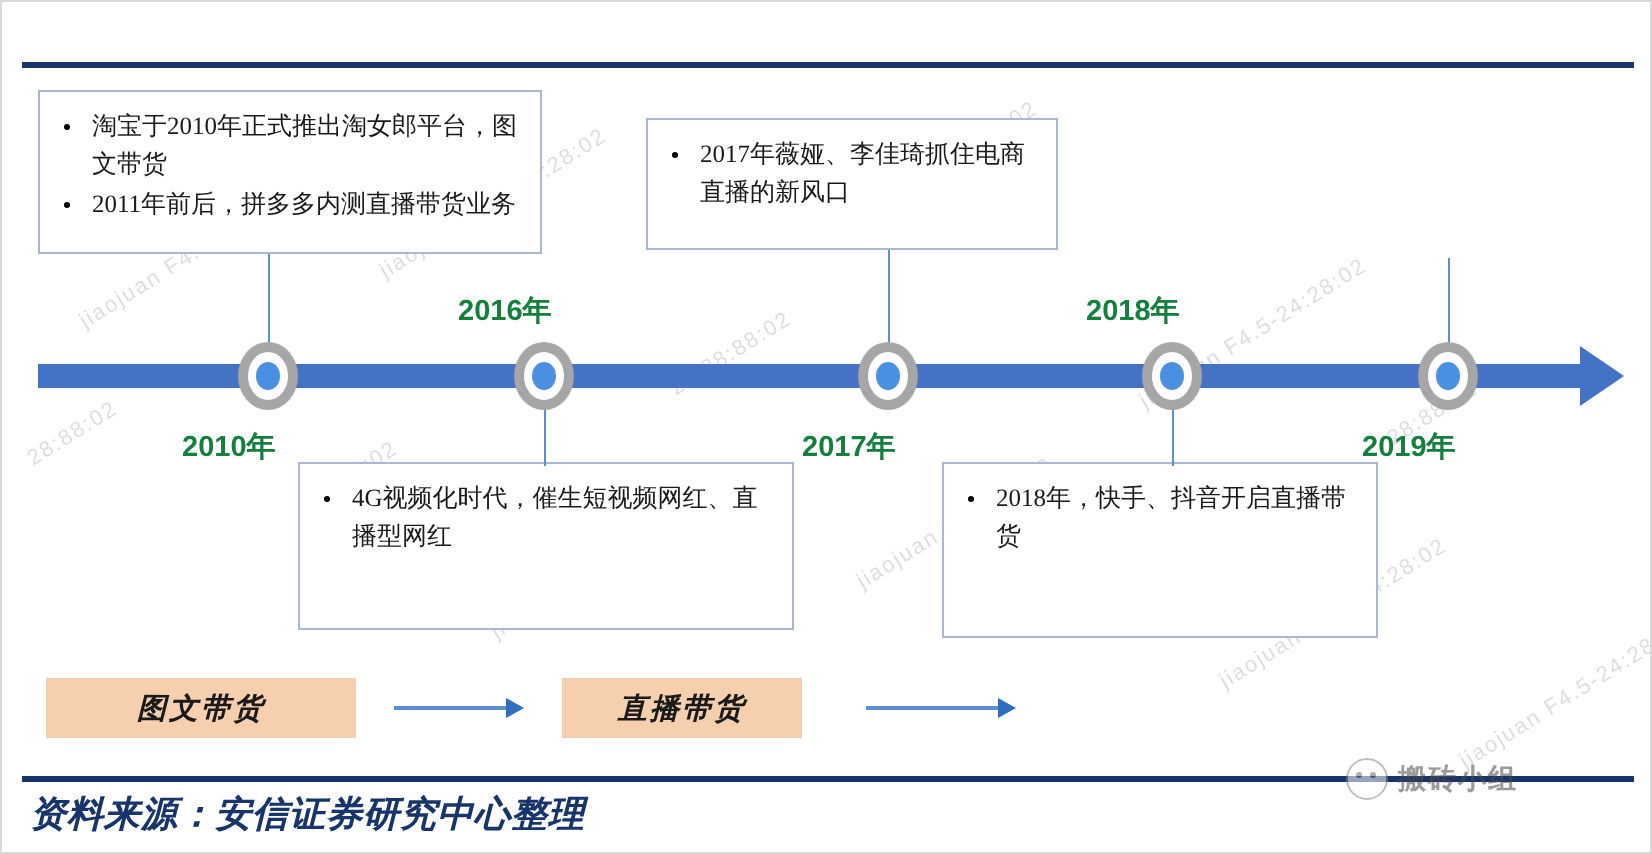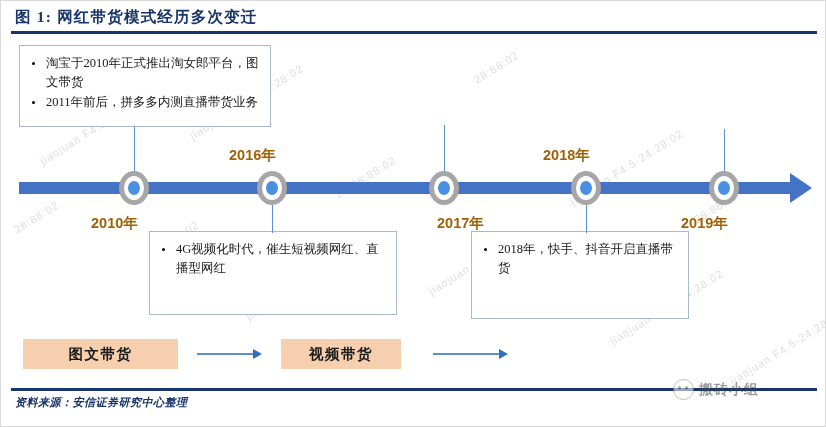--- a/index.html
+++ b/index.html
@@ -131,21 +131,21 @@
     width: 12px;
     height: 14px;
     border-radius: 50%;
     background: #4a90e2;
   }
   .yr-label {
     position: absolute;
     font-family: "Liberation Sans", "DejaVu Sans", sans-serif;
     font-size: 14.5px;
     font-weight: bold;
-    color: #a16207;
+    color: #15803d;
     white-space: nowrap;
   }
   .connector {
     position: absolute;
     width: 1px;
     background: #5b8fd0;
   }
 
   
   .flow-box {
@@ -153,20 +153,21 @@
     background: #f6cfaf;
     box-sizing: border-box;
     display: flex;
     align-items: center;
     justify-content: center;
     font-family: "Liberation Serif", "DejaVu Serif", serif;
     font-size: 14.5px;
     font-weight: bold;
     color: #1a1a1a;
     letter-spacing: 1.5px;
+    font-style: italic;
   }
   .flow-arrow-line {
     position: absolute;
     height: 1.5px;
     background: #5b8fd0;
   }
   .flow-arrow-head {
     position: absolute;
     width: 0;
     height: 0;
@@ -184,21 +185,21 @@
     height: 2.5px;
     background: #17356b;
   }
   .footer-src {
     position: absolute;
     left: 14px;
     top: 394px;
     font-family: "Liberation Serif", "DejaVu Serif", serif;
     font-style: italic;
     font-weight: bold;
-    font-size: 11px;
+    font-size: 18px;
     color: #17356b;
     letter-spacing: .5px;
     white-space: nowrap;
   }
 
   
   .logo-wm {
     position: absolute;
     left: 672px;
     top: 378px;
@@ -247,30 +248,34 @@
   <div class="wm" style="left:150px; top:230px;">28:88:02</div>
   <div class="wm" style="left:240px; top:290px;">jiaojuan F4.5</div>
   <div class="wm" style="left:330px; top:170px;">24:28:88:02</div>
   <div class="wm" style="left:420px; top:255px;">jiaojuan F4.5-24:28</div>
   <div class="wm" style="left:470px; top:60px;">28:88:02</div>
   <div class="wm" style="left:600px; top:300px;">jiaojuan F4.5-24:28:02</div>
   <div class="wm" style="left:690px; top:200px;">28:88:02</div>
   <div class="wm" style="left:720px; top:340px;">jiaojuan F4.5-24:28:02</div>
   <div class="wm" style="left:560px; top:160px;">jiaojuan F4.5-24:28:02</div>
 
-  <div class="fig-title">图 1: 网红带货模式经历多次变迁</div>
   <div class="header-rule"></div>
 
   <div class="info-box" style="left:18px; top:44px; width:252px; height:82px;">
     <ul>
       <li>淘宝于2010年正式推出淘女郎平台，图文带货</li>
       <li>2011年前后，拼多多内测直播带货业务</li>
     </ul>
   </div>
 
+  <div class="info-box" style="left:322px; top:58px; width:206px; height:66px;">
+    <ul>
+      <li>2017年薇娅、李佳琦抓住电商直播的新风口</li>
+    </ul>
+  </div>
 
 
   <div class="info-box" style="left:148px; top:230px; width:248px; height:84px;">
     <ul>
       <li>4G视频化时代，催生短视频网红、直播型网红</li>
     </ul>
   </div>
 
   <div class="info-box" style="left:470px; top:230px; width:218px; height:88px;">
     <ul>
@@ -303,29 +308,29 @@
     <div class="inner-white"></div>
     <div class="inner-blue"></div>
   </div>
   <div class="tl-node" style="left:708px;">
     <div class="inner-white"></div>
     <div class="inner-blue"></div>
   </div>
 
   <div class="yr-label" style="left:90px;  top:213px;">2010年</div>
   <div class="yr-label" style="left:228px; top:145px;">2016年</div>
-  <div class="yr-label" style="left:400px; top:213px;margin-left:36px;">2017年</div>
+  <div class="yr-label" style="left:400px; top:213px;">2017年</div>
   <div class="yr-label" style="left:542px; top:145px;">2018年</div>
   <div class="yr-label" style="left:680px; top:213px;">2019年</div>
 
   <div class="flow-box" style="left:22px; top:338px; width:155px; height:30px;">图文带货</div>
   <div class="flow-arrow-line" style="left:196px; top:352px; width:58px;"></div>
   <div class="flow-arrow-head" style="left:252px; top:348px;"></div>
 
-  <div class="flow-box" style="left:280px; top:338px; width:120px; height:30px;">视频带货</div>
+  <div class="flow-box" style="left:280px; top:338px; width:120px; height:30px;">直播带货</div>
   <div class="flow-arrow-line" style="left:432px; top:352px; width:68px;"></div>
   <div class="flow-arrow-head" style="left:498px; top:348px;"></div>
 
 
   <div class="footer-rule"></div>
   <div class="footer-src">资料来源：安信证券研究中心整理</div>
 
   <div class="logo-wm">
     <div class="logo-mark"></div>
     <div class="logo-text">搬砖小组</div>

